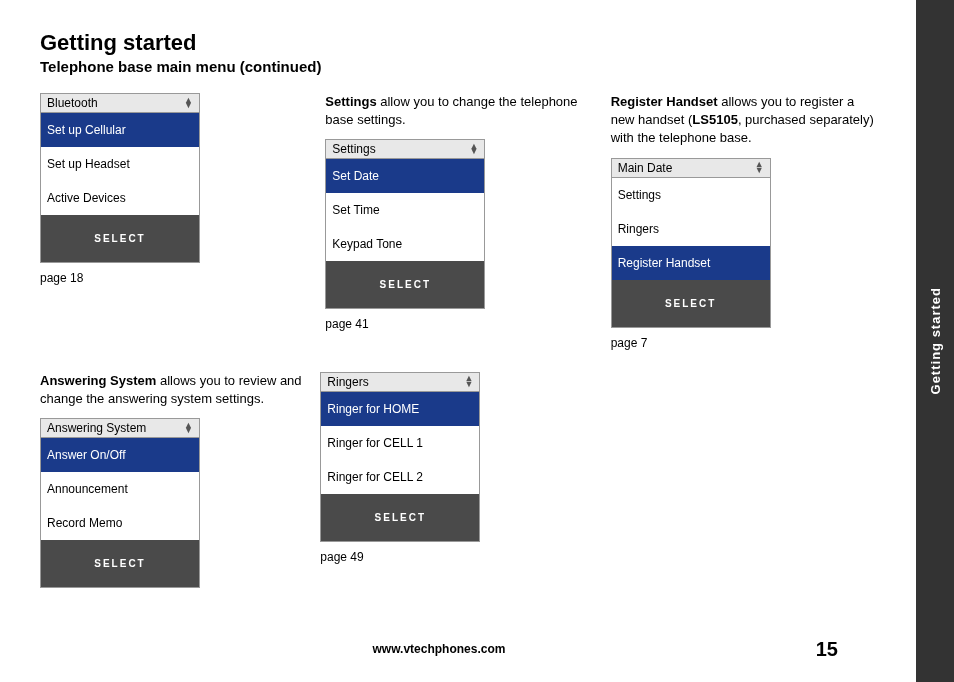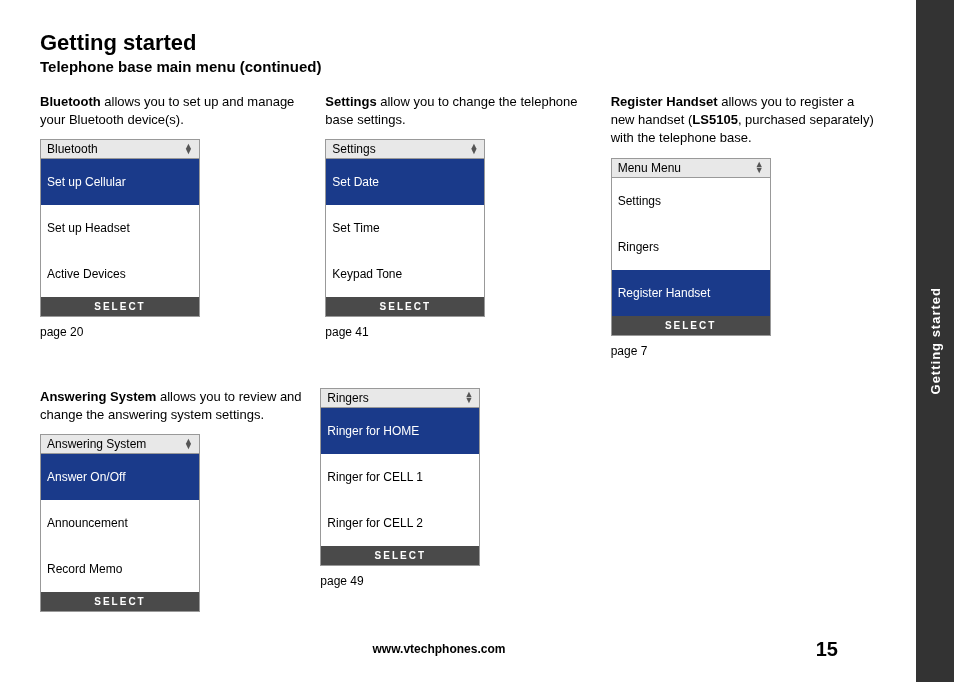--- a/index.html
+++ b/index.html
@@ -104,51 +104,51 @@
 
     .menu-header-arrows {
       display: flex;
       flex-direction: column;
       line-height: 0.6;
       font-size: 9px;
       color: #555;
     }
 
     .menu-item {
-      padding: 16px 6px;
+      padding: 10px 6px;
       font-size: 12px;
       background: #fff;
     }
 
     .menu-item.selected {
       background: #1a3a8a;
       color: #fff;
     }
 
     .menu-select-bar {
       background: #4a4a4a;
       text-align: center;
       color: #fff;
       font-size: 10px;
       font-weight: bold;
-      padding: 4px 0;
+      padding: 18px 0;
       letter-spacing: 2px;
     }
 
     .page-ref {
       font-size: 12px;
       margin-top: 2px;
     }
 
     
     .bottom-row {
       display: grid;
       grid-template-columns: 1fr 1fr 1fr;
       column-gap: 5px;
-      margin-top: 20px;
+      margin-top: 12px;
     }
 
     
     .footer {
       position: absolute;
       bottom: 26px;
       left: 0;
       right: 38px;
       display: flex;
       justify-content: center;
@@ -172,34 +172,31 @@
 
 <div class="page-container">
   <div class="main-content">
 
     <div class="page-title">Getting started</div>
     <div class="page-subtitle">Telephone base main menu (continued)</div>
 
     <div class="content-grid">
 
       <div class="section">
-        <div class="section-text">
-          <strong>Bluetooth</strong><span> allows you to set up and manage your Bluetooth device(s).</span>
-        </div>
         <div class="menu-widget">
           <div class="menu-header">
             <span>Bluetooth</span>
             <span class="menu-header-arrows">▲<br>▼</span>
           </div>
           <div class="menu-item selected">Set up Cellular</div>
           <div class="menu-item">Set up Headset</div>
           <div class="menu-item">Active Devices</div>
           <div class="menu-select-bar">SELECT</div>
         </div>
-        <div class="page-ref">page 20</div>
+        <div class="page-ref">page 18</div>
       </div>
 
       <div class="section">
         <div class="section-text">
           <strong>Settings</strong><span> allow you to change the telephone base settings.</span>
         </div>
         <div class="menu-widget">
           <div class="menu-header">
             <span>Settings</span>
             <span class="menu-header-arrows">▲<br>▼</span>
@@ -211,21 +208,21 @@
         </div>
         <div class="page-ref">page 41</div>
       </div>
 
       <div class="section">
         <div class="section-text">
           <strong>Register Handset</strong><span> allows you to register a new handset (</span><strong>LS5105</strong><span>, purchased separately) with the telephone base.</span>
         </div>
         <div class="menu-widget">
           <div class="menu-header">
-            <span>Menu Menu</span>
+            <span>Main Date</span>
             <span class="menu-header-arrows">▲<br>▼</span>
           </div>
           <div class="menu-item">Settings</div>
           <div class="menu-item">Ringers</div>
           <div class="menu-item selected">Register Handset</div>
           <div class="menu-select-bar">SELECT</div>
         </div>
         <div class="page-ref">page 7</div>
       </div>
     </div>

